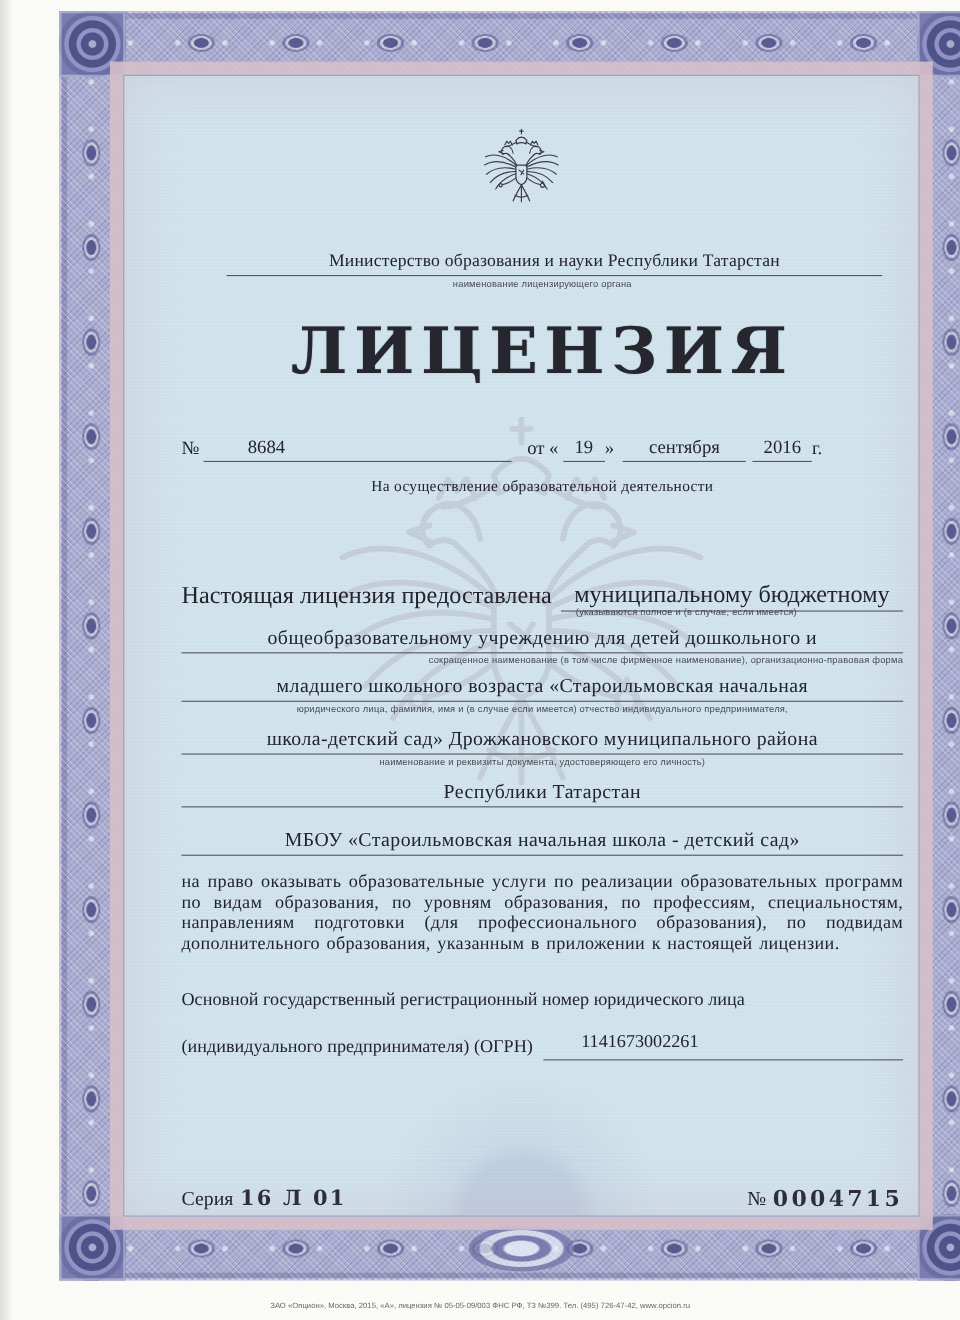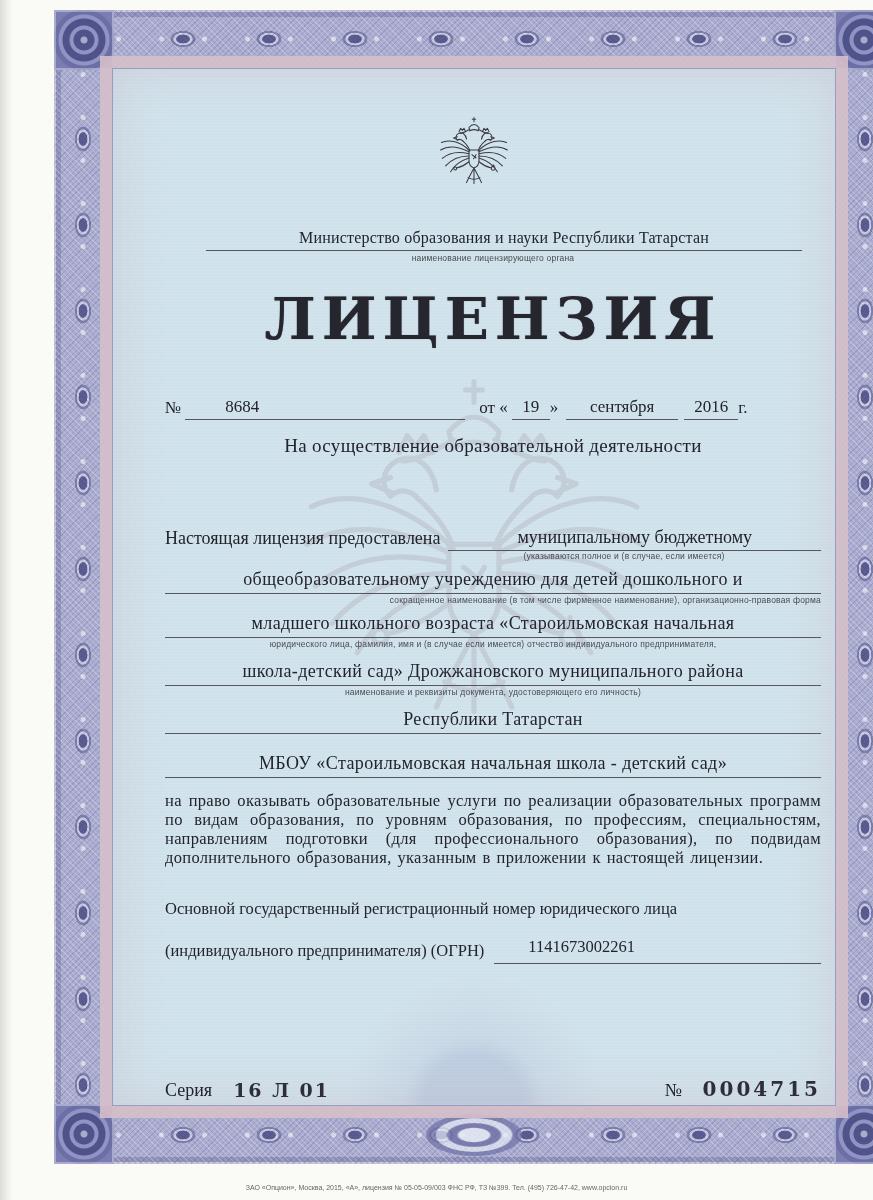--- a/index.html
+++ b/index.html
@@ -96,23 +96,23 @@
     text-shadow: 0 0 1px rgba(38,38,47,.5); }
 
   .r-num { top:328px; display:flex; align-items:flex-end; font-size:17px; }
   .r-num .lbl { padding:0 4px 2px 0; white-space:nowrap; }
   .r-num .num  { width:280px; text-align:left; padding:0 0 2px 40px; }
   .r-num .ot   { margin-left:14px; }
   .r-num .day  { width:38px;  text-align:center; padding-bottom:2px; }
   .r-num .month{ width:112px; text-align:center; padding-bottom:2px; margin-left:4px; }
   .r-num .year { width:54px;  text-align:center; padding-bottom:2px; margin-left:6px; }
 
-  .r-subtitle { top:366px; text-align:center; font-size:19px; letter-spacing:.3px; }
-
-  .r-grant { top:458px; display:flex; align-items:flex-end; font-size:18px; }
+  .r-subtitle { top:366px; text-align:center; font-size:14px; letter-spacing:.3px; }
+
+  .r-grant { top:458px; display:flex; align-items:flex-end; font-size:22px; }
   .r-grant .intro { white-space:nowrap; padding-bottom:2px; }
   .r-grant .val { flex:1; text-align:center; padding-bottom:2px; margin-left:8px; }
   .r-grant-cap { top:482px; left:314px; right:14px; padding:0; text-align:center; }
 
   .r-line { display:block; text-align:center; font-size:18px; letter-spacing:.4px;
     border-bottom:1px solid #55555e; padding-bottom:3px; }
   .r-l2 { top:500px; } .r-l2c { top:526px; text-align:right; }
   .r-l3 { top:544px; } .r-l3c { top:570px; text-align:center; }
   .r-l4 { top:592px; } .r-l4c { top:618px; text-align:center; }
   .r-l5 { top:640px; }
@@ -126,21 +126,21 @@
   .r-ogrn .lbl2 { white-space:nowrap; padding-bottom:3px; }
   .r-ogrn .val { flex:1; margin-left:10px; border-bottom:1px solid #55555e;
     padding:0 0 6px 34px; font-size:16.5px; }
 
   .r-inn { top:918px; display:flex; align-items:flex-end; font-size:16.5px; }
   .r-inn .lbl { white-space:nowrap; padding-bottom:3px; }
   .r-inn .val { flex:1; margin-left:10px; border-bottom:1px solid #55555e;
     padding:0 0 6px 34px; font-size:16.5px; }
 
   .r-series { top:1008px; display:flex; justify-content:space-between; align-items:baseline; font-size:18px; }
-  .group { display:flex; align-items:flex-end; gap:21px; }
+  .group { display:flex; align-items:center; gap:6px; }
   .slab { font-family:"DejaVu Serif", serif; font-weight:700; letter-spacing:2px;
     font-size:19px; color:#2e2e38; }
   .serial { letter-spacing:3px; font-size:20px; }
 
   .print-line { position:absolute; left:0; right:0; top:1184px; text-align:center;
     font-family:"Liberation Sans", sans-serif; font-size:7px; color:#666; }
 </style>
 </head>
 <body>
 

